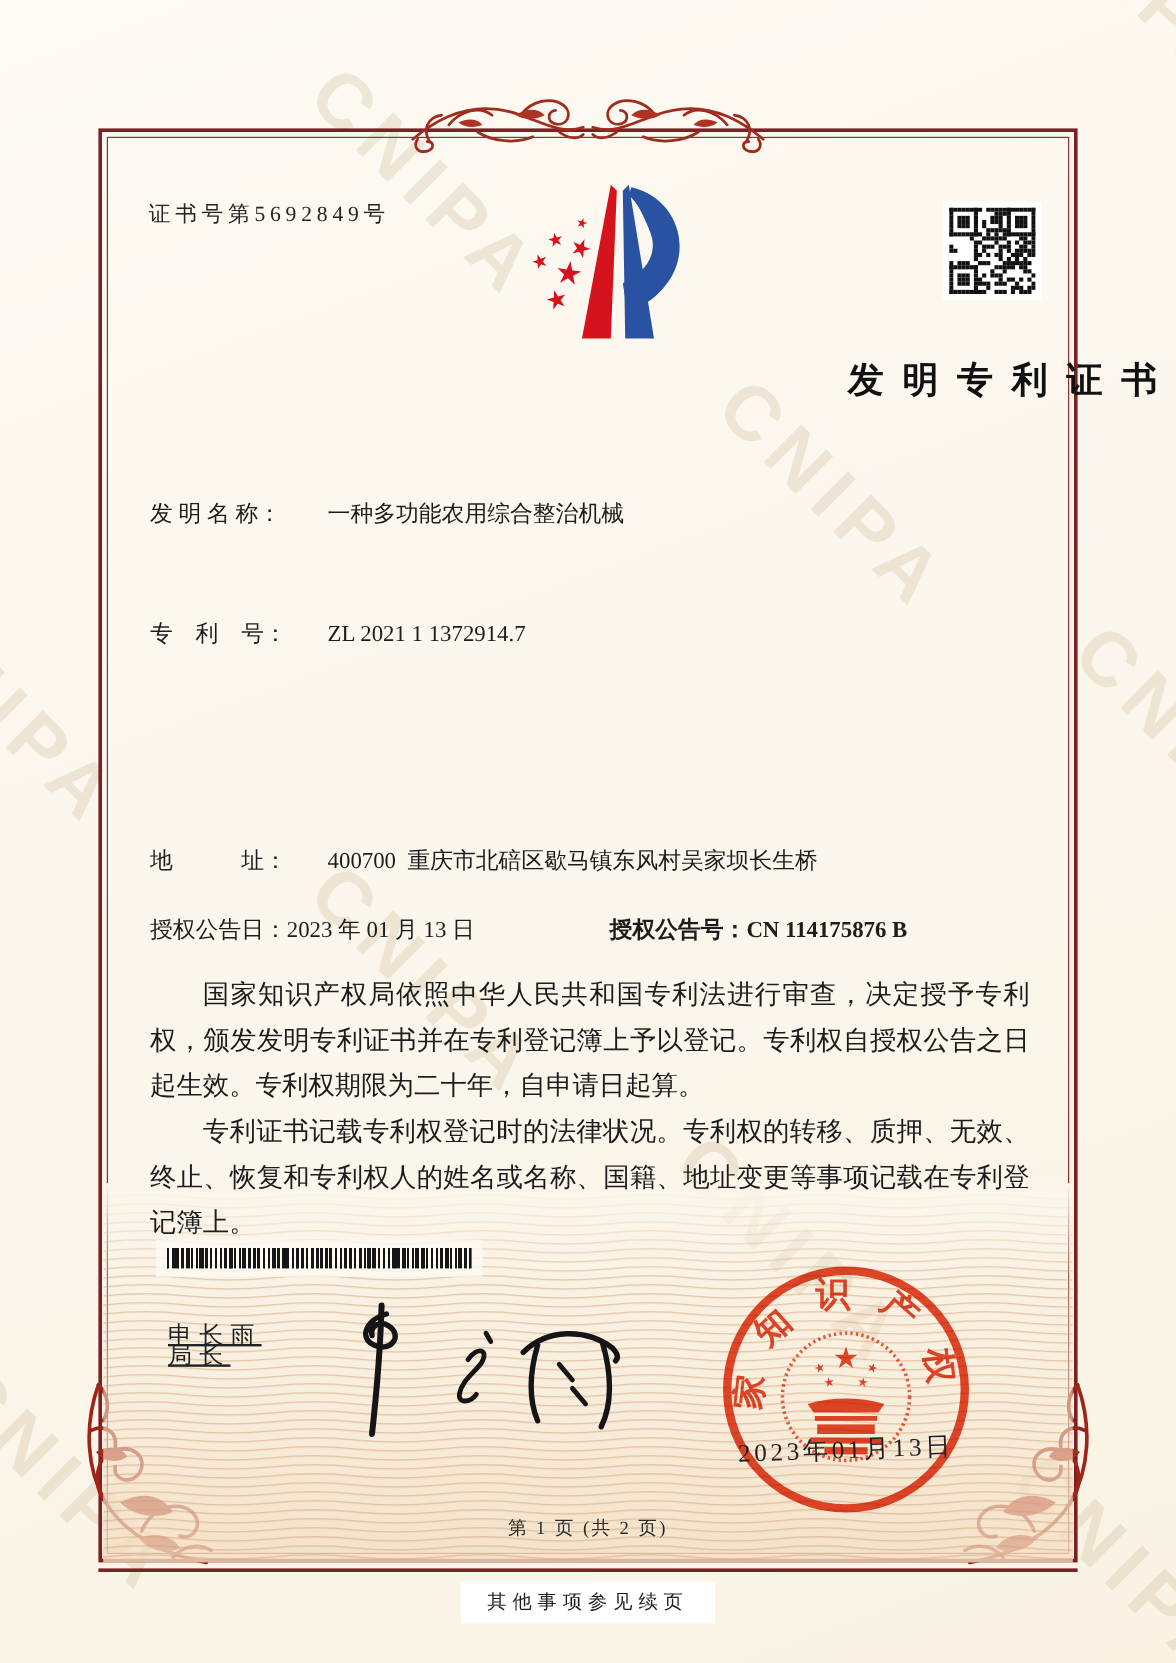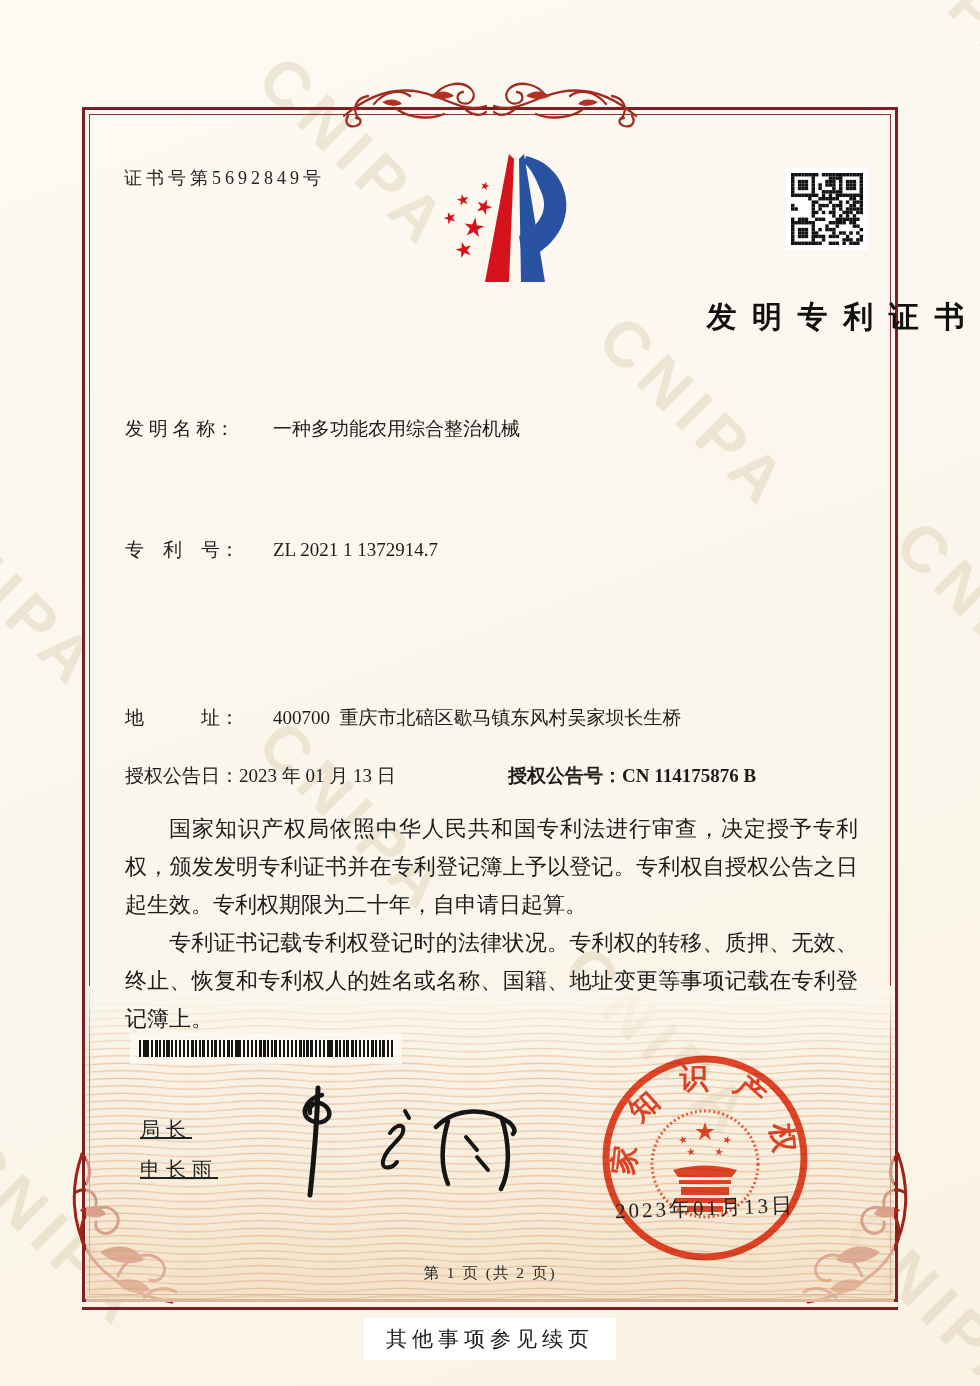--- a/index.html
+++ b/index.html
@@ -34,21 +34,21 @@
     repeating-linear-gradient(90deg,#161616 0 2px,transparent 2px 4px),
     repeating-linear-gradient(90deg,#161616 0 1px,transparent 1px 9px),
     repeating-linear-gradient(90deg,transparent 0 6px,#161616 6px 8px,transparent 8px 23px);}
   .sig-label{position:absolute;left:140px;font-size:20px;letter-spacing:6px;color:#222;text-decoration:underline;}
   .signature{position:absolute;left:272px;top:1083px;}
   .seal{position:absolute;left:595px;top:1048px;width:220px;height:220px;mix-blend-mode:multiply;}
   .seal-date{position:absolute;left:597px;top:1194px;width:216px;text-align:center;
     font-size:21px;letter-spacing:3px;color:#1f1f1f;transform:rotate(-2deg);}
   .page-num{position:absolute;left:82px;top:1263px;width:816px;text-align:center;font-size:15.5px;letter-spacing:2px;color:#2a2a2a;}
   .foot-note{position:absolute;left:0;top:1318px;width:100%;text-align:center;}
-  .foot-note span{display:inline-block;background:#ffffff;padding:7px 22px;font-size:21px;letter-spacing:5px;color:#1d1d1d;}
+  .foot-note span{display:inline-block;background:#ffffff;padding:7px 22px;font-size:16px;letter-spacing:5px;color:#1d1d1d;}
   .ornament{position:absolute;pointer-events:none;}
 </style>
 </head>
 <body>
 
 <svg width="0" height="0" style="position:absolute">
   <defs>
     <path id="star5" d="M0,-10 L2.23,-3.07 L9.51,-3.09 L3.61,1.17 L5.88,8.09 L0,3.8 L-5.88,8.09 L-3.61,1.17 L-9.51,-3.09 L-2.23,-3.07 Z"></path>
   </defs>
 </svg>
@@ -411,42 +411,42 @@
         <rect x="9" y="54" width="3" height="3"></rect>
         <rect x="12" y="54" width="3" height="3"></rect>
       </svg>
   </div>
 
   <div class="doc-title">发明专利证书</div>
 
   <div class="frow" style="top:416px">
     <span class="lbl">发 明 名 称：</span><span class="val">一种多功能农用综合整治机械</span>
   </div>
-  <div class="frow" style="top:537px">
+  <div class="frow" style="top:516px">
     <span class="lbl">专　利　号：</span><span class="val">ZL 2021 1 1372914.7</span>
   </div>
   <div class="frow" style="top:705px">
     <span class="lbl">地　　　址：</span><span class="val">400700  重庆市北碚区歇马镇东风村吴家坝长生桥</span>
   </div>
   <div class="frow" style="top:763px">
     <span>授权公告日：</span><span class="val">2023 年 01 月 13 日</span>
     <span class="pair2"><span>授权公告号：</span><span class="val">CN 114175876 B</span></span>
   </div>
 
   <div class="paras">
     <p>国家知识产权局依照中华人民共和国专利法进行审查，决定授予专利权，颁发发明专利证书并在专利登记簿上予以登记。专利权自授权公告之日起生效。专利权期限为二十年，自申请日起算。</p>
     <p>专利证书记载专利权登记时的法律状况。专利权的转移、质押、无效、终止、恢复和专利权人的姓名或名称、国籍、地址变更等事项记载在专利登记簿上。</p>
   </div>
 
   <div class="barcode-box">
       <div class="barcode"></div>
     </div>
 
   <div class="sig-label" style="top:1116px">局长</div>
-  <div class="sig-label" style="top:1156px">申长雨</div>
+  <div class="sig-label" style="top:1099px">申长雨</div>
 
   <svg class="signature" width="250" height="118" viewBox="0 0 250 118">
     <title>申长雨</title>
     <g fill="none" stroke="#151515" stroke-linecap="round">
       <path stroke-width="4.5" d="M50,12 C34,16 26,32 40,38 C54,44 64,30 52,22 C45,17 36,22 38,30"></path>
       <path stroke-width="5" d="M46,5 C45,40 42,76 38,112"></path>
       <path stroke-width="4" d="M118,50 C126,38 136,42 129,53 C122,62 113,68 111,78 C109,87 120,86 125,79"></path>
       <path stroke-width="4" d="M133,28 l4,7"></path>
       <path stroke-width="4.5" d="M164,44 C184,24 216,24 238,40 C242,44 244,48 241,51"></path>
       <path stroke-width="4.5" d="M176,38 C169,62 169,84 176,101"></path>

